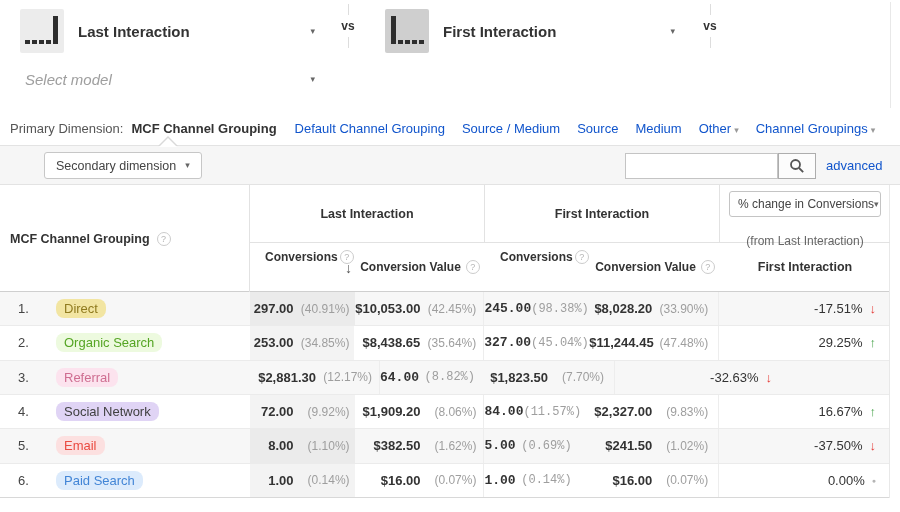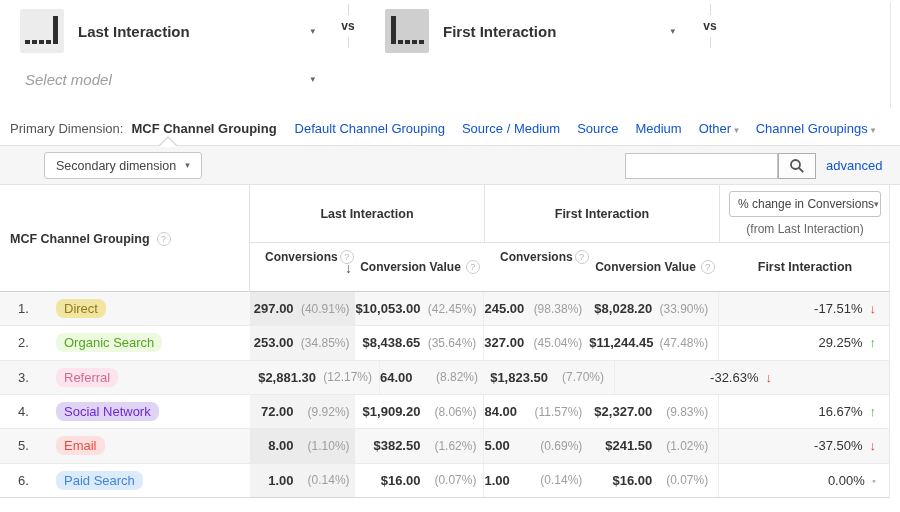--- a/index.html
+++ b/index.html
@@ -57,21 +57,21 @@
   .th-dim { left:0; top:0; width:250px; height:107px; border-right:1px solid #e2e2e2;
             display:flex; align-items:center; padding-left:10px; gap:7px; }
   .th-group-li { left:250px; top:0; width:235px; height:58px; border-right:1px solid #e2e2e2; border-bottom:1px solid #e2e2e2;
                  display:flex; align-items:center; justify-content:center; }
   .th-group-fi { left:485px; top:0; width:235px; height:58px; border-right:1px solid #e2e2e2; border-bottom:1px solid #e2e2e2;
                  display:flex; align-items:center; justify-content:center; }
   .th-change-top { left:720px; top:0; width:170px; height:58px; border-bottom:1px solid #e2e2e2; text-align:center; font-weight:normal; }
   .change-select { margin:6px auto 0; width:152px; height:26px; border:1px solid #c4c4c4; border-radius:3px; background:#fff;
                    display:flex; align-items:center; padding:0 8px; font-size:12px; color:#444; cursor:pointer; }
   .change-select-label { flex:1; text-align:left; white-space:nowrap; }
-  .change-note { margin-top:5px; font-size:12px; color:#666; }
+  .change-note { margin-top:17px; font-size:12px; color:#666; }
   .th-sub { top:58px; height:48px; }
   .th-conv { padding-top:7px; padding-left:15px; }
   .th-conv-li { left:250px; width:105px; }
   .th-conv-fi { left:485px; width:105px; }
   .conv-stack { display:flex; flex-direction:row; align-items:center; width:max-content; gap:2px; }
   .th-val-li { left:355px; width:130px; display:flex; align-items:center; justify-content:center; gap:5px; }
   .th-val-fi { left:590px; width:130px; display:flex; align-items:center; justify-content:center; gap:5px; }
   .th-change-sub { left:720px; width:170px; display:flex; align-items:center; justify-content:center; }
   .sub-label { font-size:12px; font-weight:bold; color:#333; white-space:nowrap; }
   .help-icon { display:inline-block; width:14px; height:14px; border:1px solid #ccc; border-radius:50%;
@@ -81,21 +81,21 @@
   
   .trow { display:flex; height:34.33px; border-bottom:1px solid #ebebeb; background:#fff; }
   .trow.odd { background:#f7f7f7; }
   .trow:last-child { border-bottom:1px solid #d8d8d8; }
   .cell { display:flex; align-items:center; height:100%; }
   .c-name { width:250px; padding-left:18px; }
   .c-rank { width:22px; color:#444; flex:0 0 auto; }
   .pill { margin-left:16px; padding:2px 8px; border-radius:8px; font-size:13px; white-space:nowrap; }
   .c-conv-li { width:105px; justify-content:flex-end; padding-right:5px; background:rgba(0,0,0,0.047); }
   .c-val-li  { width:130px; justify-content:flex-end; padding-right:7px; border-right:1px solid #ededed; }
-  .c-conv-fi { width:105px; justify-content:space-between; padding-right:7px; }
+  .c-conv-fi { width:105px; justify-content:flex-start; padding-right:7px;font-family:Liberation Mono, monospace; }
   .c-val-fi  { width:130px; justify-content:flex-end; padding-right:10px; border-right:1px solid #ededed; }
   .c-change  { width:170px; justify-content:flex-end; padding-right:13px; gap:7px; }
   .num { font-weight:bold; color:#333; font-size:13px; }
   .pct { width:56px; text-align:right; color:#9e9e9e; font-size:12px; }
   .change-val { color:#333; font-size:13px; }
   .trend { font-size:13px; font-weight:bold; line-height:1; }
   .trend-flat { font-size:7px; }
 </style>
 </head>
 <body>
@@ -297,21 +297,21 @@
     </div>
     <div class="cell c-change">
       <span class="change-val">-32.63%</span>
       <span class="trend trend-down" style="color: rgb(229, 57, 53);">↓</span>
     </div>
   </div>
 
   <div class="trow">
     <div class="cell c-name">
       <span class="c-rank">4.</span>
-      <span class="pill" style="color: #6d28d9; background: rgb(224, 212, 245);">Social Network</span>
+      <span class="pill" style="color: #404040; background: rgb(224, 212, 245);">Social Network</span>
     </div>
     <div class="cell c-conv-li">
       <span class="num">72.00</span>
       <span class="pct">(9.92%)</span>
     </div>
     <div class="cell c-val-li">
       <span class="num">$1,909.20</span>
       <span class="pct">(8.06%)</span>
     </div>
     <div class="cell c-conv-fi">

